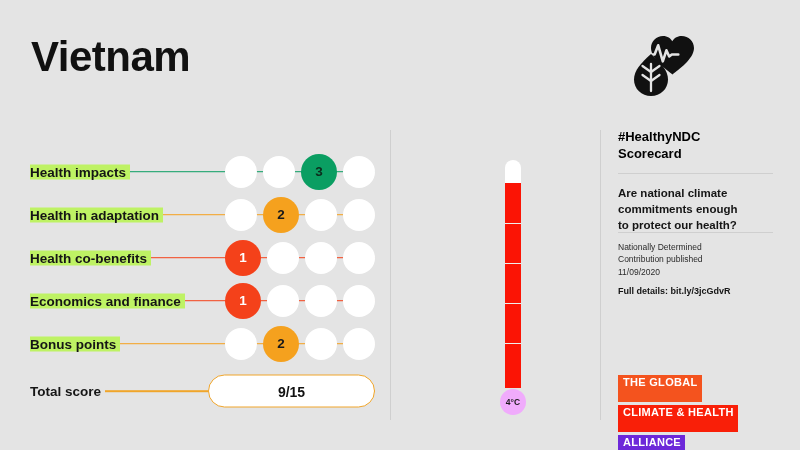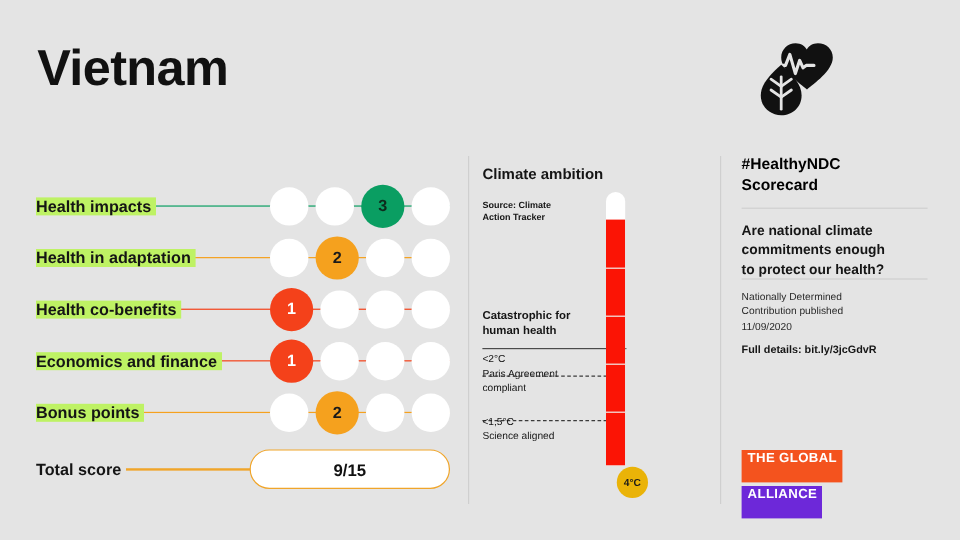--- a/index.html
+++ b/index.html
@@ -104,22 +104,22 @@
   .thermo{position:absolute;left:500px;top:160px;width:26px;height:255px;}
   .thermo-tube{
     position:absolute;left:5px;top:0;width:16px;height:228px;
     border-radius:8px 8px 0 0;background:#ffffff;overflow:hidden;
   }
   .thermo-fill{
     position:absolute;left:0;bottom:0;width:16px;background:#fb1405;
   }
   .tick{position:absolute;left:0;width:16px;height:1.5px;background:#f0eeec;}
   .thermo-bulb{
-    position:absolute;left:14px;bottom:0;width:26px;height:26px;
-    border-radius:50%;background:#eab308;
+    position:absolute;left:0;bottom:0;width:26px;height:26px;
+    border-radius:50%;background:#f0abfc;
     display:flex;align-items:center;justify-content:center;
     font-size:8.5px;font-weight:700;color:#1a1a1a;
   }
 
   
   .right{position:absolute;left:618px;top:0;width:170px;}
   .logo-mark{position:absolute;left:9px;top:28px;width:70px;height:72px;}
   .brand-title{
     position:absolute;left:0;top:128px;
     font-size:13px;font-weight:700;line-height:1.32;color:#000000;
@@ -208,29 +208,20 @@
       <div class="total-row">
         <div class="total-connector"></div>
         <div class="total-label">Total score</div>
         <div class="total-pill">9/15</div>
       </div>
     </div>
 
   <div class="vrule" style="left:390px;"></div>
   <div class="vrule" style="left:600px;"></div>
 
-  <div class="climate">
-    <div class="climate-title">Climate ambition</div>
-    <div class="climate-source">Source: Climate<br>Action Tracker</div>
-    <div class="cat-label">Catastrophic for<br>human health</div>
-    <div class="line-2c"></div>
-    <div class="label-2c">&lt;2°C<br>Paris Agreement<br>compliant</div>
-    <div class="bracket-15"></div>
-    <div class="label-15">&lt;1,5°C<br>Science aligned</div>
-  </div>
 
   <div class="thermo">
     <div class="thermo-tube">
       <div class="thermo-fill" id="thermo-fill" style="height: 205.2px;">
         <div class="tick" style="top:40px;"></div>
         <div class="tick" style="top:80px;"></div>
         <div class="tick" style="top:120px;"></div>
         <div class="tick" style="top:160px;"></div>
       </div>
     </div>
@@ -256,17 +247,18 @@
 
     <div class="brand-title">#HealthyNDC<br>Scorecard</div>
     <div class="hr" style="top:173px;"></div>
     <div class="question">Are national climate<br>commitments enough<br>to protect our health?</div>
     <div class="hr" style="top:232px;"></div>
     <div class="ndc-note">Nationally Determined<br>Contribution published<br>11/09/2020</div>
     <div class="full-details">Full details: bit.ly/3jcGdvR</div>
 
     <div class="gcha">
       <div><span class="gcha-line gcha-1">THE GLOBAL</span></div>
+      <div><span class="gcha-line gcha-2">CLIMATE &amp; HEALTH</span></div>
       <div><span class="gcha-line gcha-3">ALLIANCE</span></div>
     </div>
 
   </div>
 </div>
 
 </body></html>

